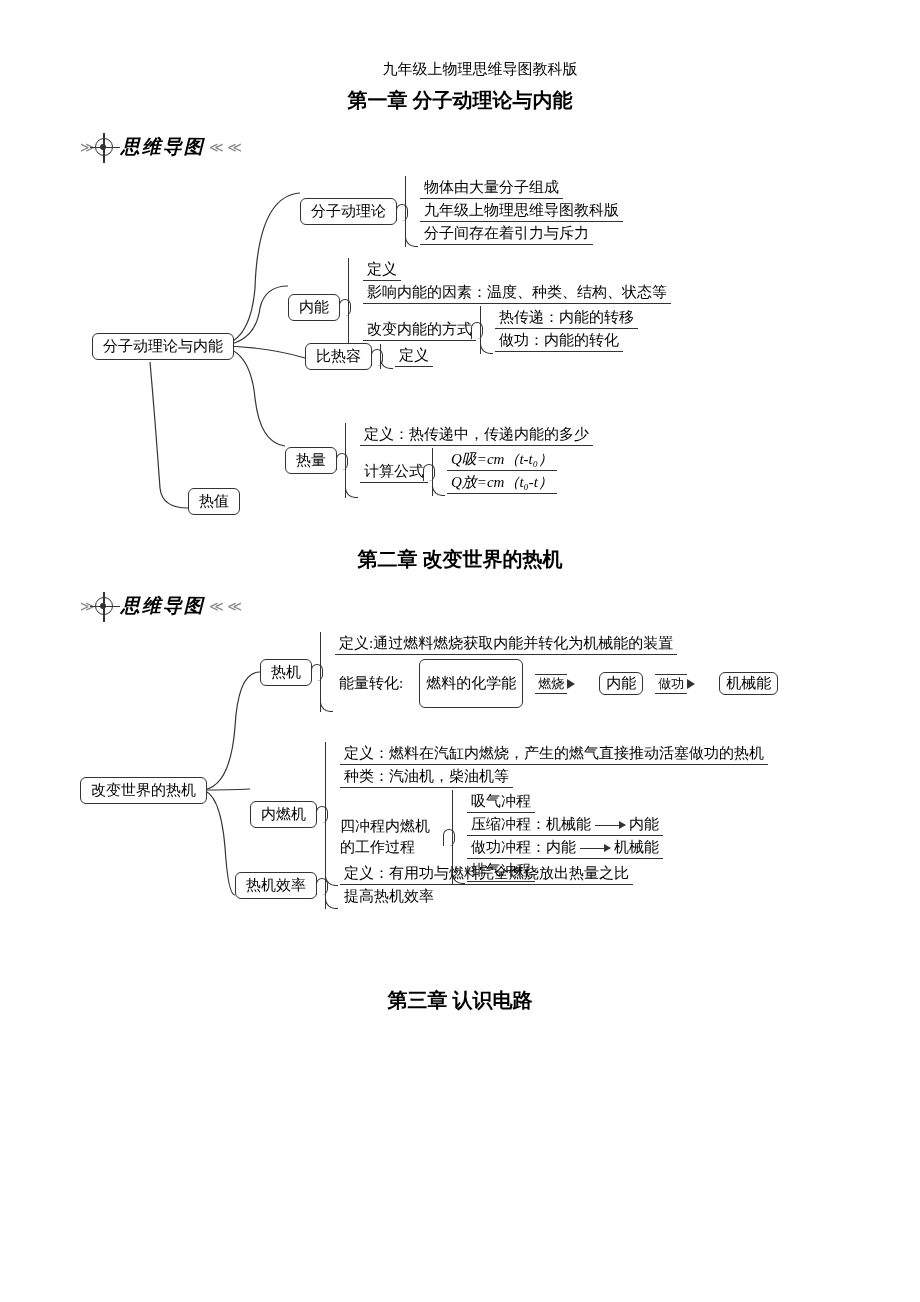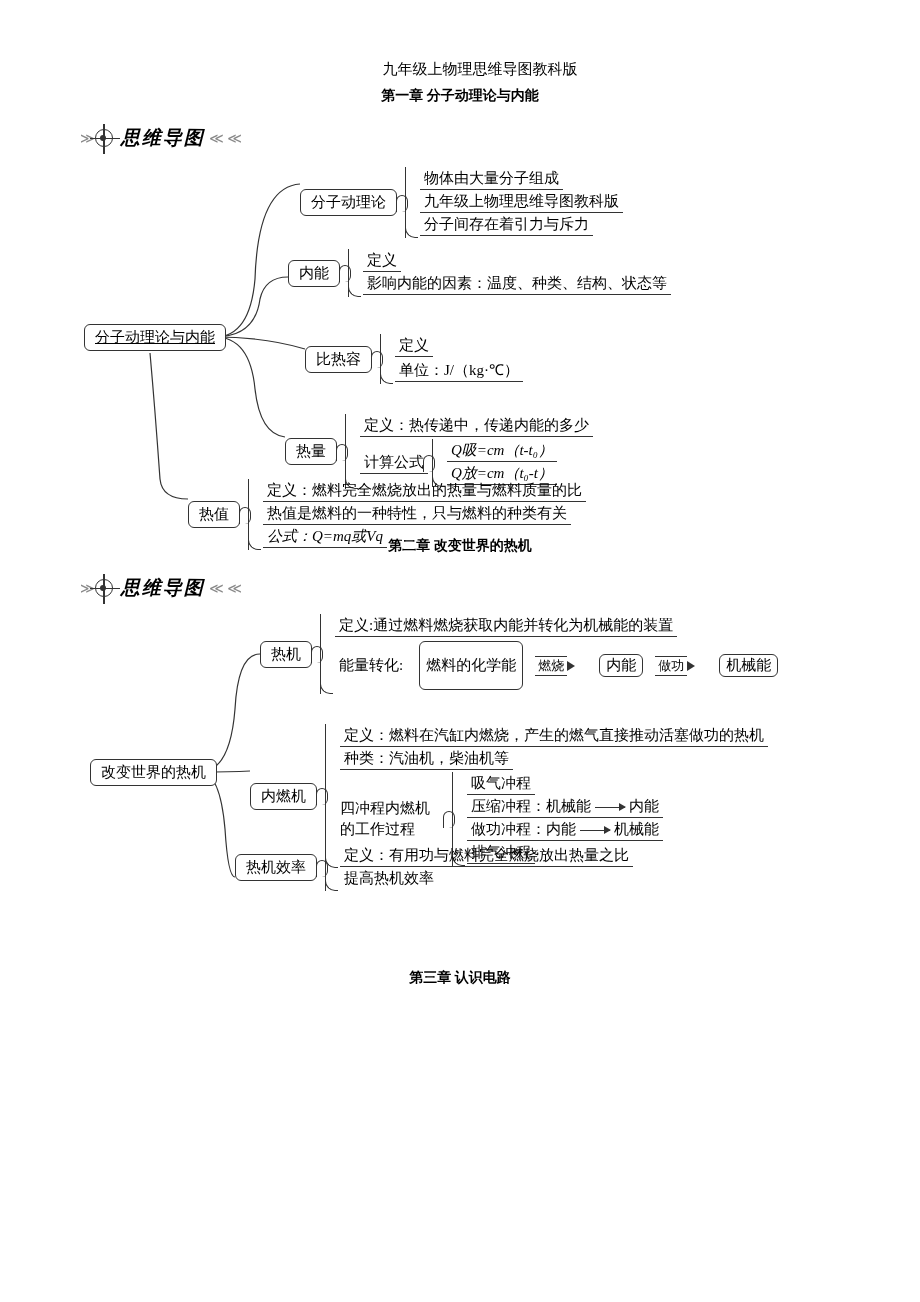--- a/index.html
+++ b/index.html
@@ -12,21 +12,21 @@
       padding: 60px 0 40px 0;
     }
     .page-header {
       text-align: center;
       font-size: 15px;
       margin-bottom: 8px;
       padding-left: 40px;
     }
     .chapter-title {
       text-align: center;
-      font-size: 14px;
+      font-size: 20px;
       font-weight: bold;
       margin: 8px 0 20px 0;
       font-family: "SimSun", "宋体", serif;
     }
     .mindmap-label {
       margin-left: 80px;
       margin-bottom: 8px;
       display: flex;
       align-items: center;
     }
@@ -178,31 +178,31 @@
       position: absolute;
       right: -1px;
       top: -3.5px;
       border-left: 7px solid #333;
       border-top: 4px solid transparent;
       border-bottom: 4px solid transparent;
     }
     .sub-italic { font-style: italic; }
     
     #map1 { height: 370px; position: relative; }
-    #map1 .root { position: absolute; top: 165px; left: 4px; text-decoration: underline; }
+    #map1 .root { position: absolute; top: 165px; left: 12px; }
     #map1 .b1 { position: absolute; left: 220px; top: 8px; }
     #map1 .b2 { position: absolute; left: 208px; top: 90px; }
     #map1 .b3 { position: absolute; left: 225px; top: 175px; }
     #map1 .b4 { position: absolute; left: 205px; top: 255px; }
     #map1 .b5 { position: absolute; left: 108px; top: 320px; }
     
     .connector-svg { position: absolute; left:0; top:0; pointer-events:none; }
     
     #map2 { height: 330px; position: relative; }
-    #map2 .root { position: absolute; top: 150px; left: 10px; }
+    #map2 .root { position: absolute; top: 150px; left: 0; }
     #map2 .b1 { position: absolute; left: 180px; top: 5px; }
     #map2 .b2 { position: absolute; left: 170px; top: 115px; }
     #map2 .b3 { position: absolute; left: 155px; top: 235px; }
   </style>
 </head>
 <body>
 
 <div class="page-header">九年级上物理思维导图教科版</div>
 <div class="chapter-title">第一章 分子动理论与内能</div>
 
@@ -236,52 +236,53 @@
       <div class="item"><span class="leaf">九年级上物理思维导图教科版</span></div>
       <div class="item"><span class="leaf">分子间存在着引力与斥力</span></div>
     </div>
   </div>
 
   <div class="b2 row">
     <span class="node">内能</span>
     <div class="brace brace-mid" style="margin-left:8px">
       <div class="item"><span class="leaf">定义</span></div>
       <div class="item"><span class="leaf">影响内能的因素：温度、种类、结构、状态等</span></div>
+      <div class="item row">
+        <span class="leaf">改变内能的方式</span>
+        <div class="brace brace-mid" style="margin-left:4px">
+          <div class="item"><span class="leaf">热传递：内能的转移</span></div>
+          <div class="item"><span class="leaf">做功：内能的转化</span></div>
+        </div>
+      </div>
     </div>
   </div>
 
   <div class="b3 row">
     <span class="node">比热容</span>
     <div class="brace brace-mid" style="margin-left:8px">
       <div class="item"><span class="leaf">定义</span></div>
-      <div class="item"><span class="leaf">单位：J/（kg·℃）</span></div>
     </div>
   </div>
 
   <div class="b4 row">
     <span class="node">热量</span>
     <div class="brace brace-mid" style="margin-left:8px">
       <div class="item"><span class="leaf">定义：热传递中，传递内能的多少</span></div>
       <div class="item row">
         <span class="leaf">计算公式</span>
         <div class="brace brace-mid" style="margin-left:4px">
           <div class="item"><span class="leaf sub-italic">Q吸=cm（t-t₀）</span></div>
           <div class="item"><span class="leaf sub-italic">Q放=cm（t₀-t）</span></div>
         </div>
       </div>
     </div>
   </div>
 
   <div class="b5 row">
     <span class="node">热值</span>
-    <div class="brace brace-mid" style="margin-left:8px">
-      <div class="item"><span class="leaf">定义：燃料完全燃烧放出的热量与燃料质量的比</span></div>
-      <div class="item"><span class="leaf">热值是燃料的一种特性，只与燃料的种类有关</span></div>
-      <div class="item"><span class="leaf sub-italic">公式：Q=mq或Vq</span></div>
-    </div>
   </div>
 </div>
 
 <div class="chapter-title">第二章 改变世界的热机</div>
 
 <div class="mindmap-label">
   <span class="arrow-l">≫</span>
   <span class="target">
       <span class="crossv"></span>
     </span>

